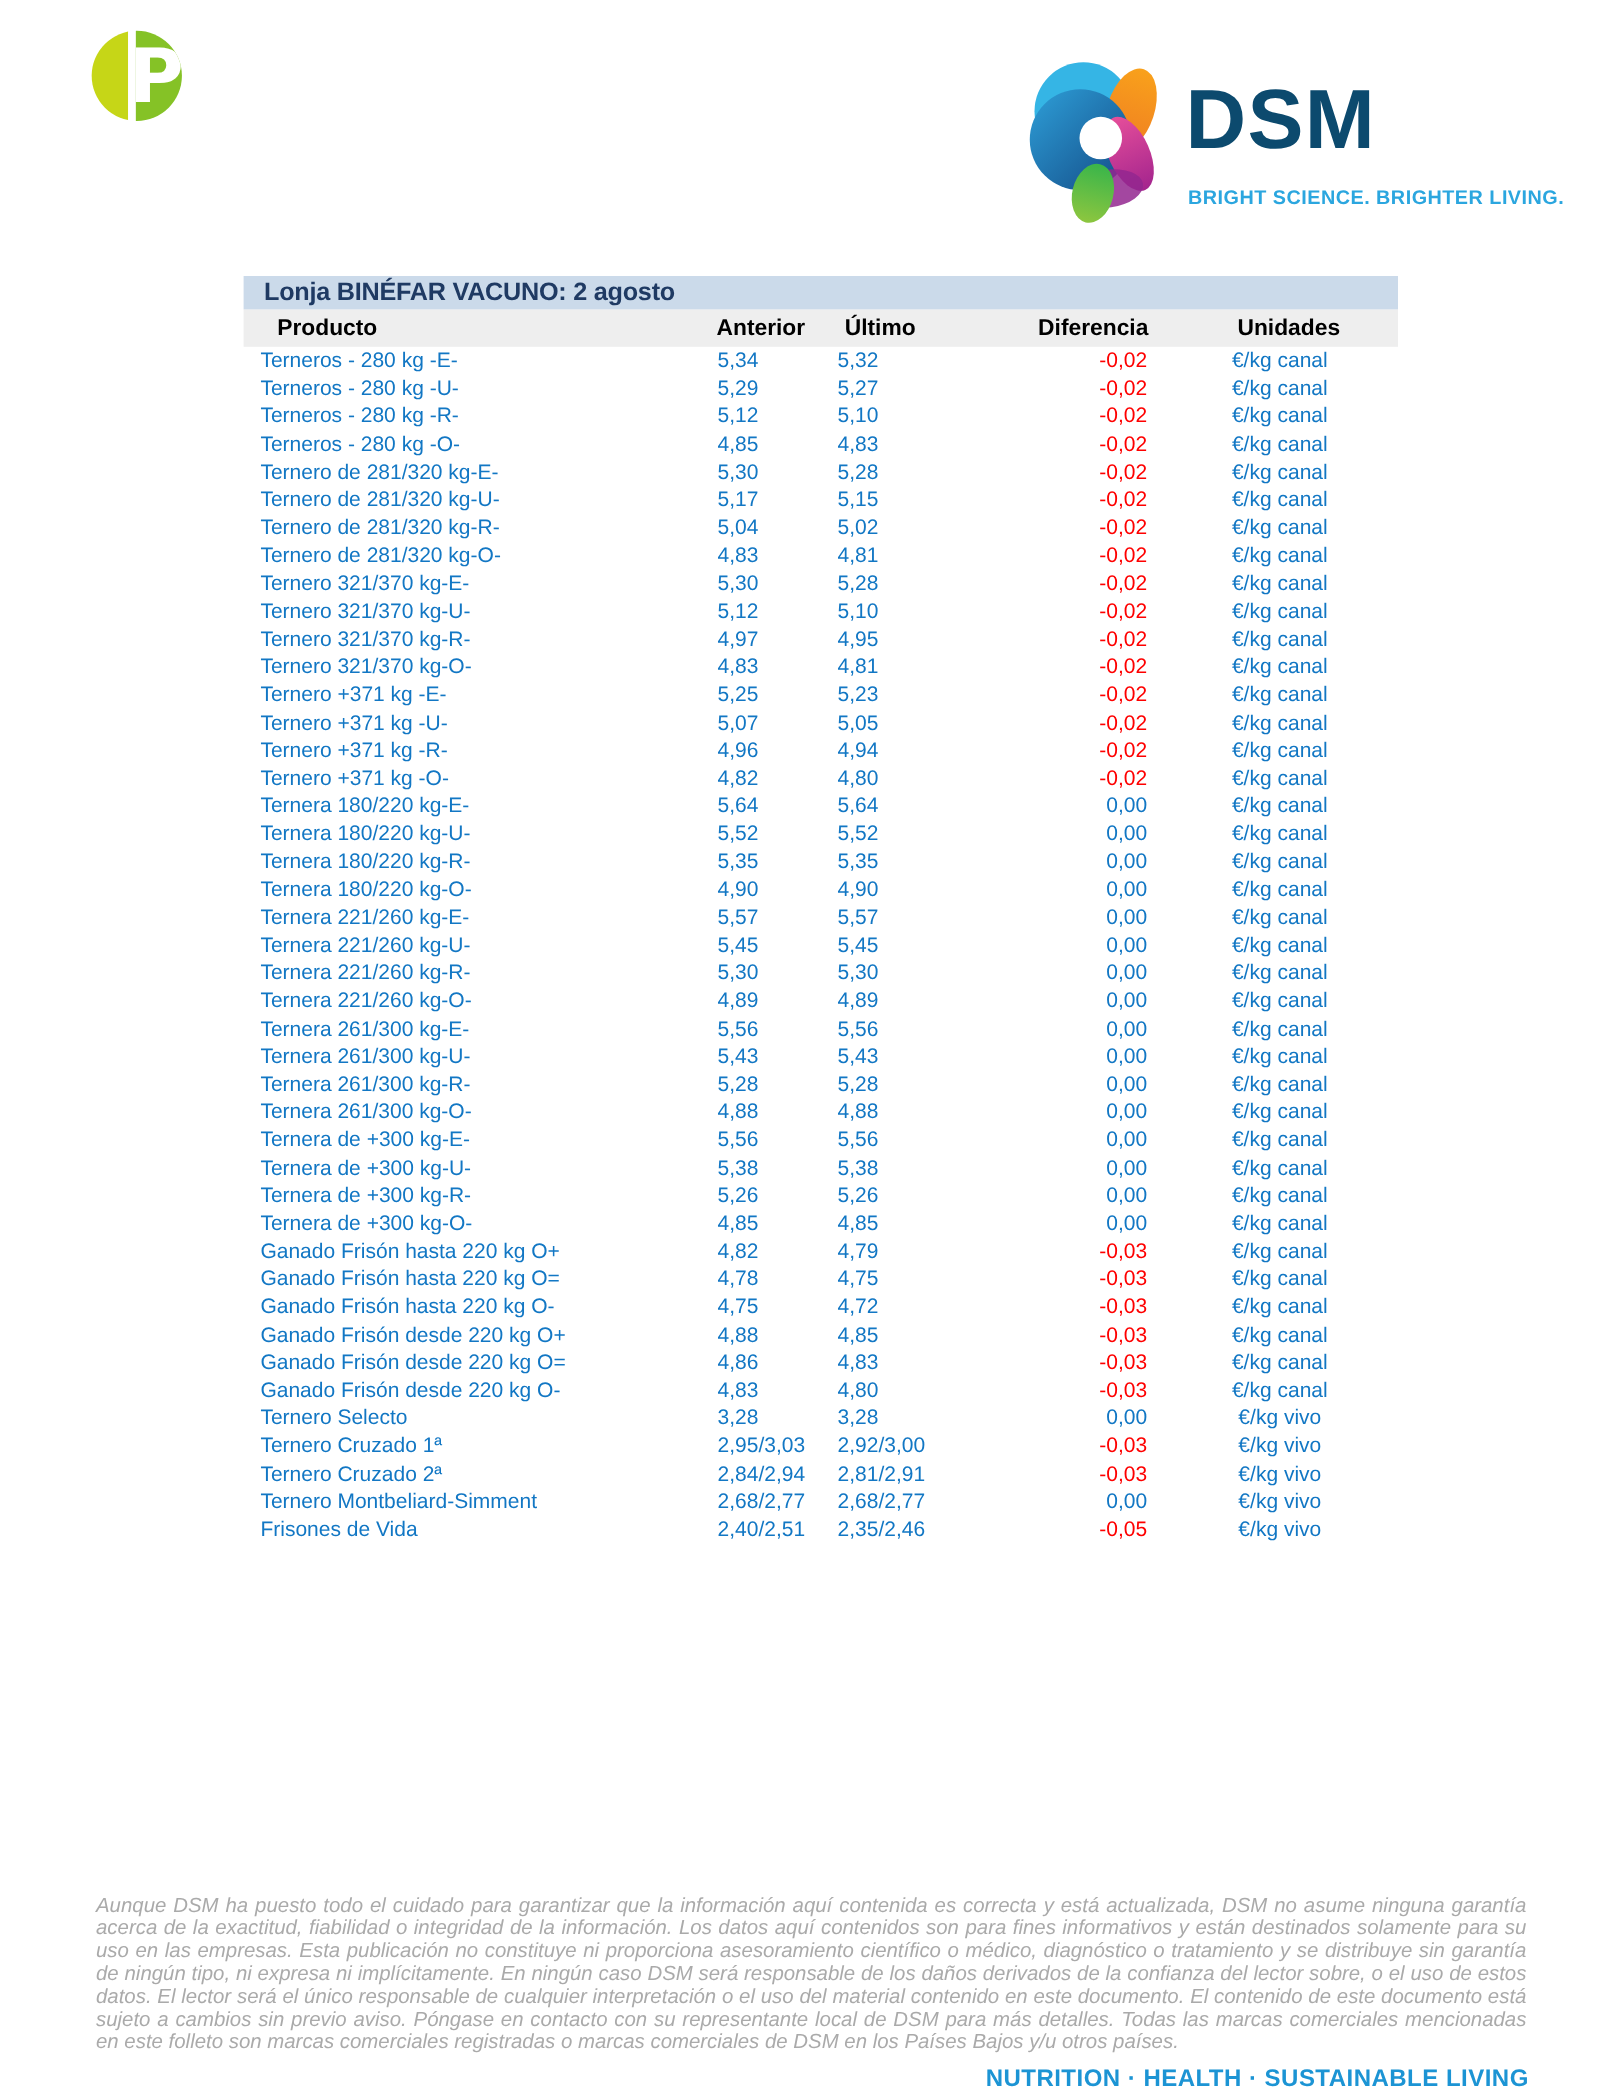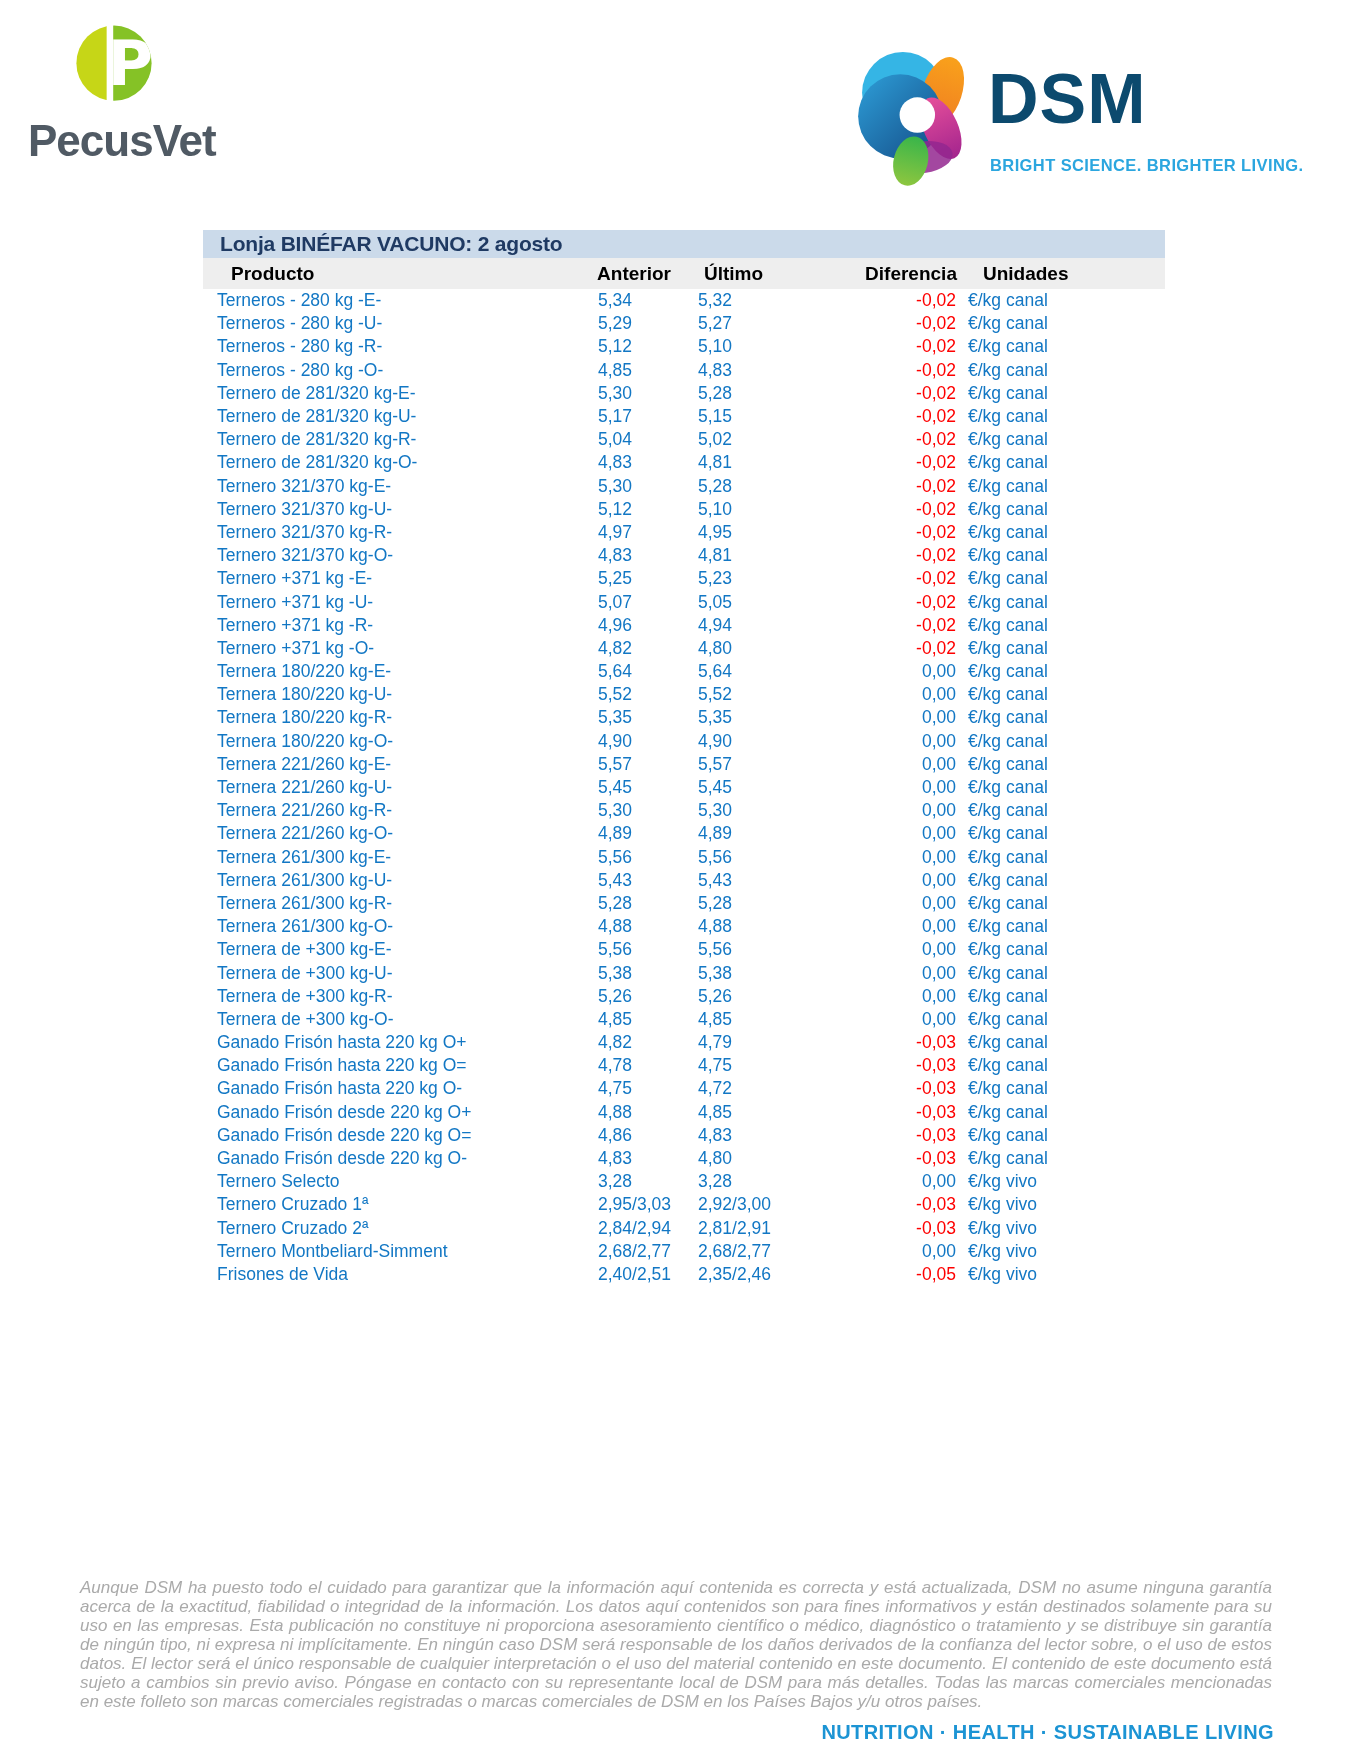--- a/index.html
+++ b/index.html
@@ -37,21 +37,21 @@
     height:28px; background:#cbdaea; color:#1f3a63;
     font-size:21px; font-weight:bold; line-height:28px; padding-left:17px;
     letter-spacing:-0.2px;
   }
   .pt-head { display:flex; height:31px; background:#eeeeee; align-items:center; }
   .pt-row  { display:flex; height:23.2px; align-items:center; }
   .c1 { width:395px; text-align:left;  padding-left:14px; }
   .c2 { width:100px; text-align:left; padding-right:6px; }
   .c3 { width:110px; text-align:left; padding-right:8px; }
   .c4 { width:160px; text-align:right; padding-right:12px; }
-  .c5 { width:197px; }
+  .c5 { width:197px; text-align:center; }
   .pt-head > div { font-size:19px; font-weight:bold; color:#000000;margin-left:14px; }
   .pt-row  > div { font-size:17.5px; color:#1277c4; white-space:nowrap; }
   .pt-row  > div.neg { color:#fe0000; }
 
   
   .disclaimer {
     position:absolute; left:80px; top:1578px; width:1192px;
     font-size:17px; font-style:italic; color:#aaaaaa;
     line-height:19px; text-align:justify;
   }
@@ -72,21 +72,20 @@
           <circle cx="50" cy="49" r="47"></circle>
         </clipPath>
       </defs>
     <g clip-path="url(#pvclip)">
       <rect x="0" y="0" width="41" height="100" fill="#c6d617"></rect>
       <rect x="41" y="0" width="8" height="100" fill="#ffffff"></rect>
       <rect x="49" y="0" width="51" height="100" fill="#85c226"></rect>
       <text x="42" y="76" font-family="DejaVu Sans, sans-serif" font-weight="bold" font-size="78" fill="#ffffff">P</text>
     </g>
   </svg>
-  <div class="pecusvet-word">PecusVet</div>
 </div>
 
 <div class="dsm">
   <svg class="dsm-mark" viewBox="0 0 100 108">
     <defs>
       <linearGradient id="gblue" x1="0" y1="0" x2="1" y2="1">
         <stop offset="0" stop-color="#2e9fd8"></stop>
           <stop offset="1" stop-color="#134a85"></stop>
       </linearGradient>
       <linearGradient id="gorange" x1="0" y1="0" x2="0" y2="1">

